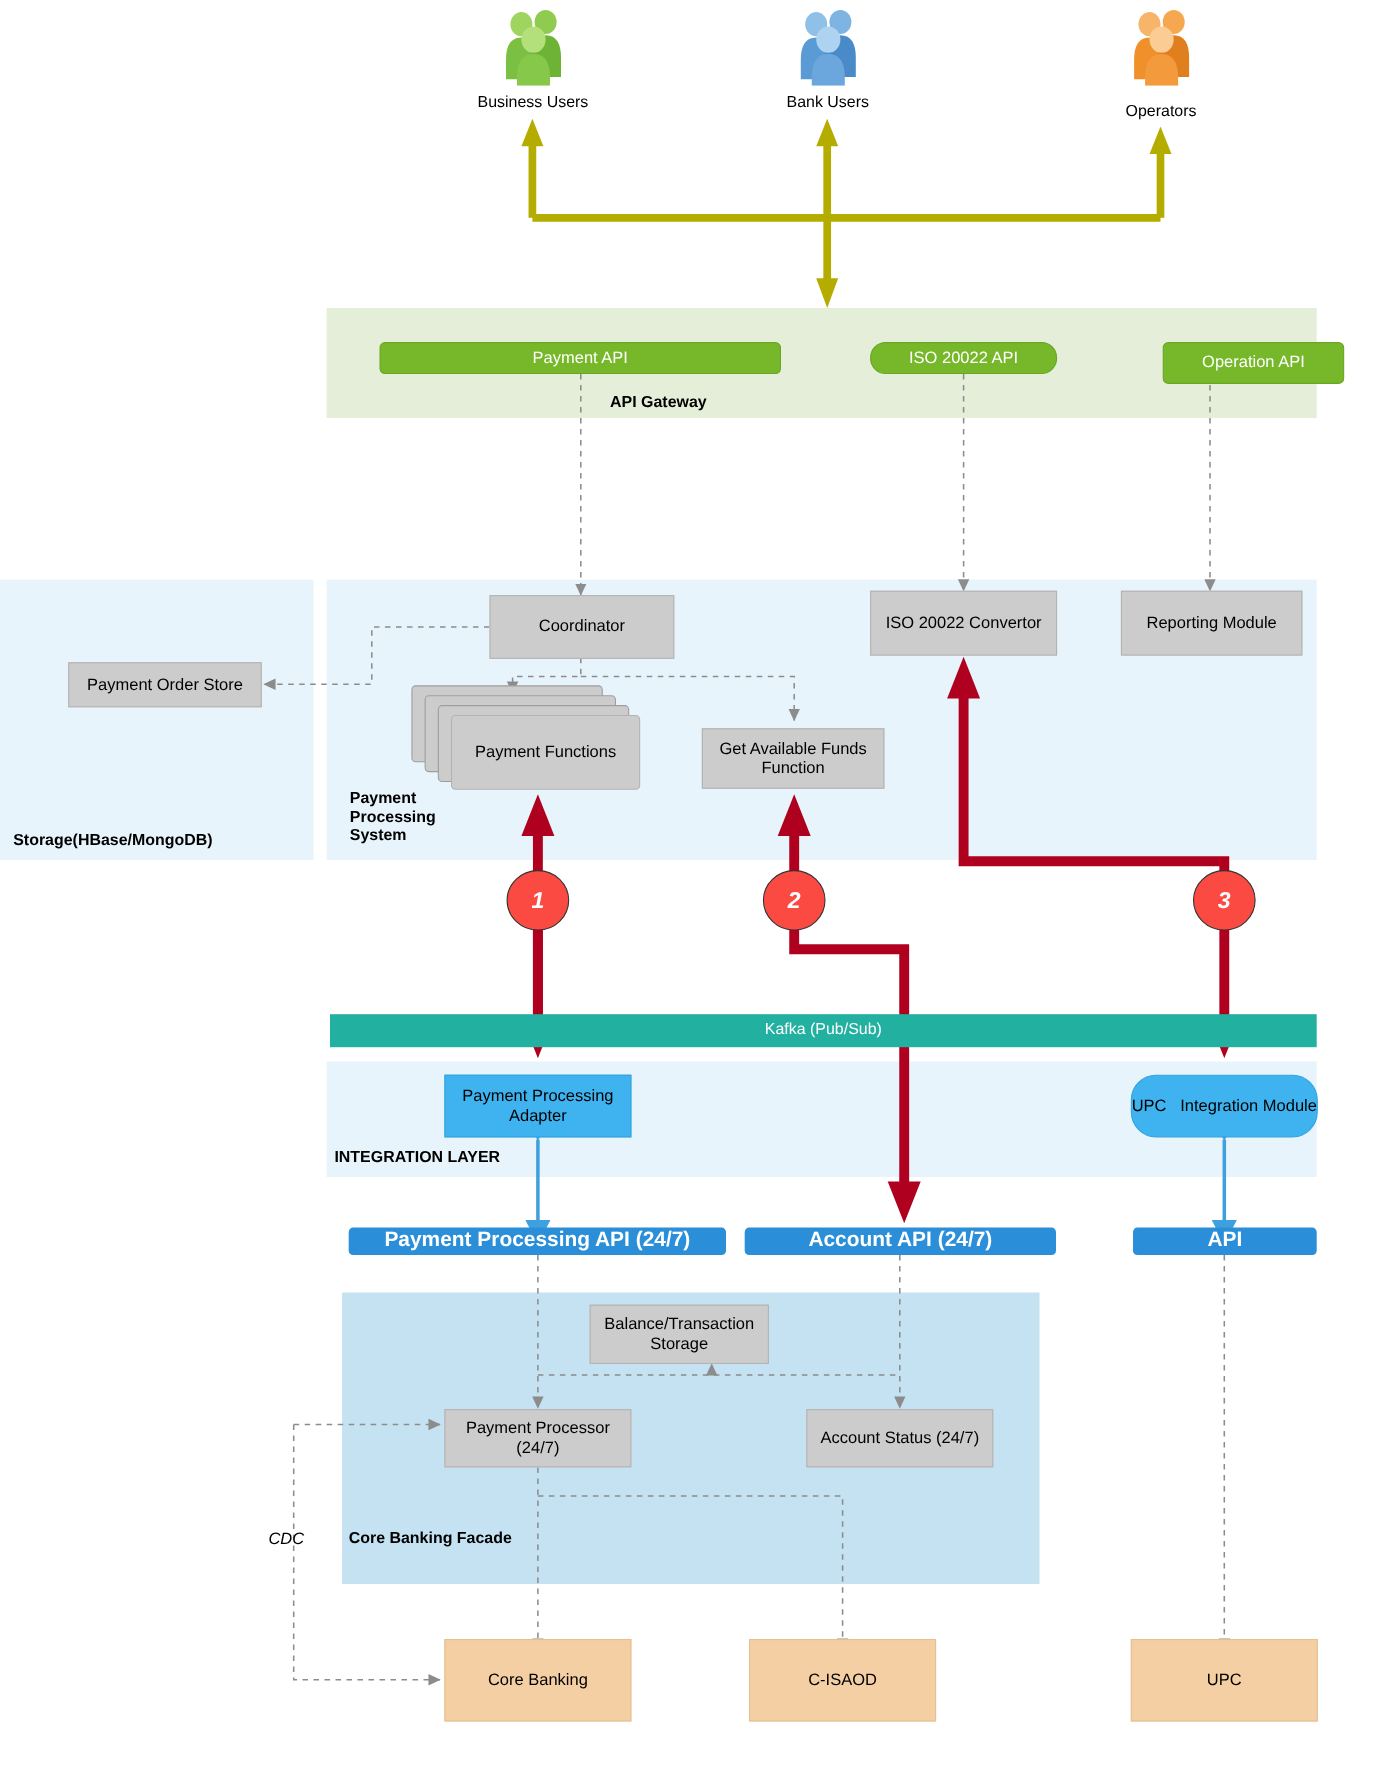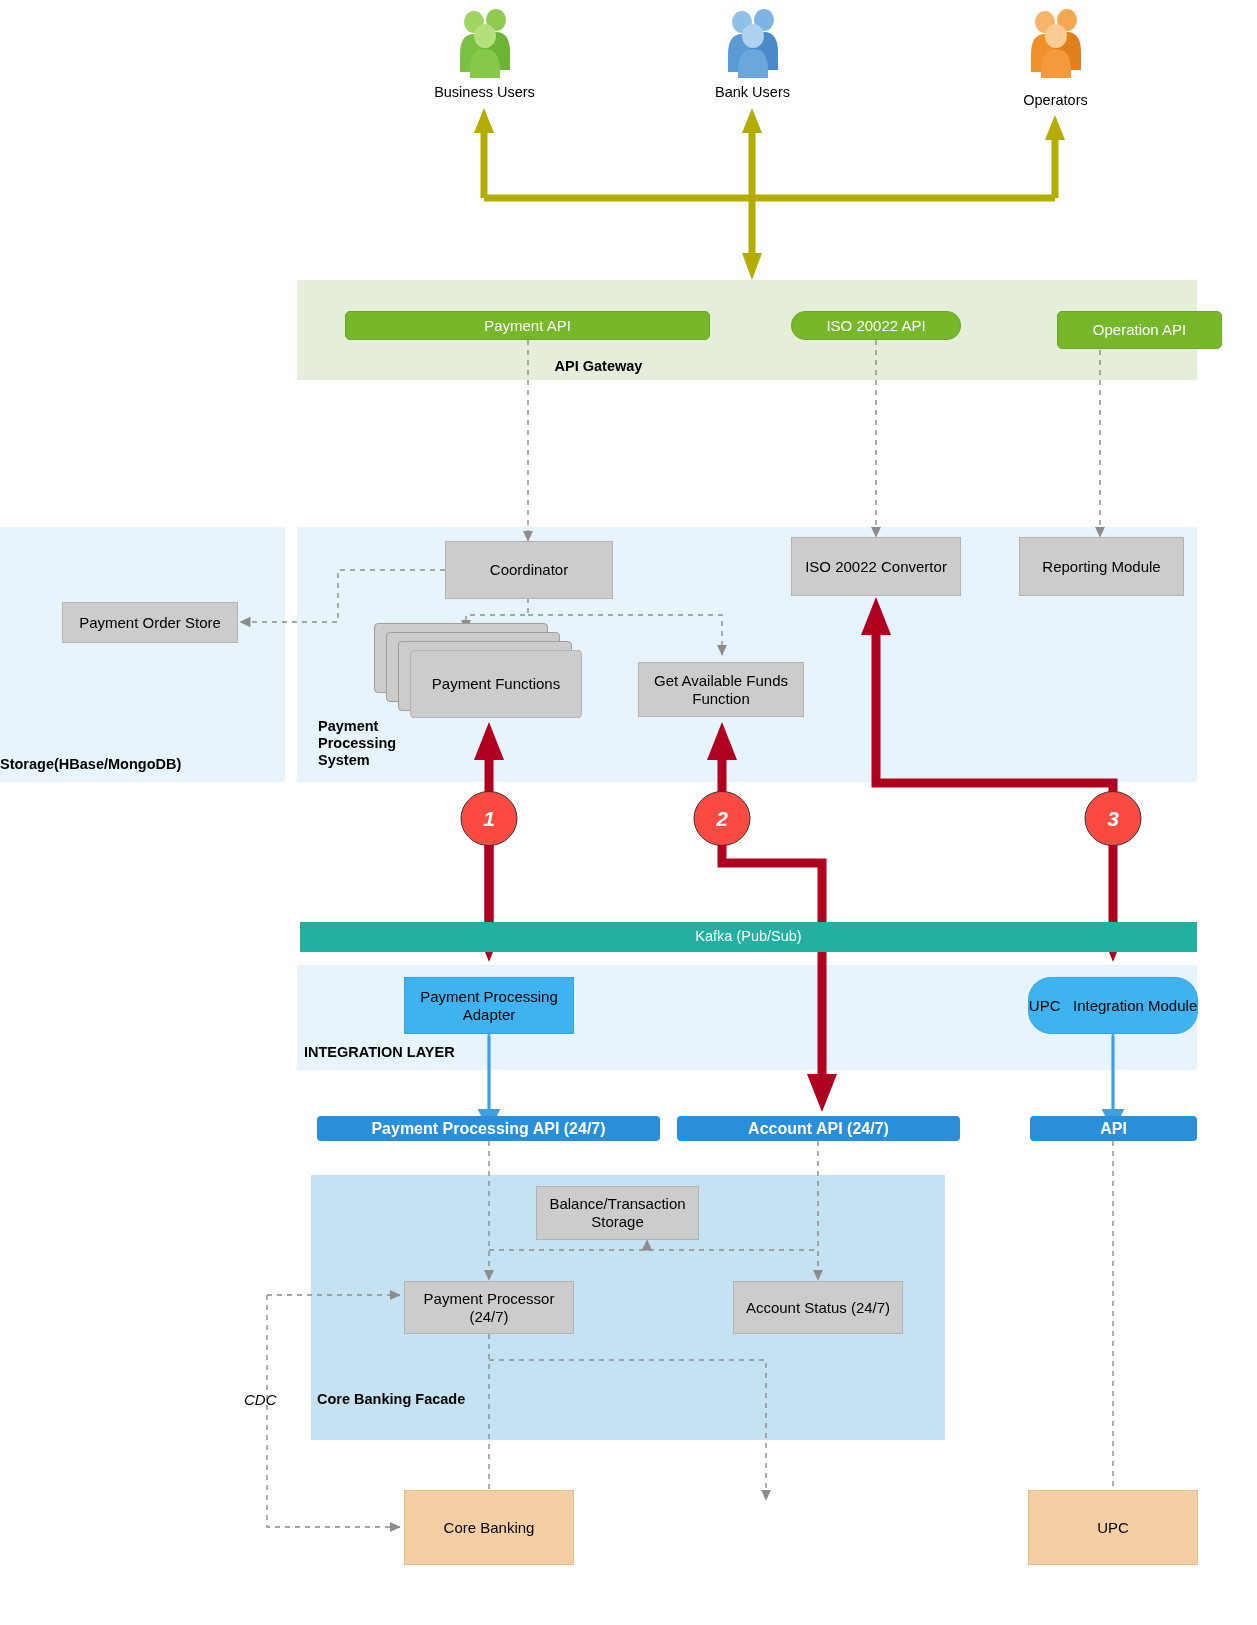--- a/index.html
+++ b/index.html
@@ -9,42 +9,42 @@
 
   .band{position:absolute;}
   .band-label{position:absolute;font-weight:bold;font-size:14.5px;color:#000;line-height:1.18;}
 
   .node{position:absolute;box-sizing:border-box;display:flex;align-items:center;
         justify-content:center;text-align:center;line-height:1.2;}
 
   .grey{background:#cccccc;border:1px solid #b3b3b3;color:#000;font-size:15px;}
   .greenbtn{background:#76b82a;border:1px solid #6aa626;border-radius:5px;color:#fff;font-size:15px;}
   .bluebox{background:#3fb3ef;border:1px solid #35a3dc;color:#000;font-size:15px;}
-  .bluebar{background:#2a8fd8;border-radius:4px;color:#fff;font-weight:bold;font-size:16px;}
+  .bluebar{background:#2a8fd8;border-radius:4px;color:#fff;font-weight:bold;font-size:19px;}
   .orange{background:#f4cfa4;border:1px solid #e6bf91;color:#000;font-size:15px;}
   .kafka{background:#22b0a0;color:#fff;font-size:14.5px;}
 
   .stackwrap{position:absolute;}
   .stackwrap .sh{position:absolute;background:#cccccc;border:1px solid #9e9e9e;border-radius:4px;}
 
   .user{position:absolute;text-align:center;}
   .user .cap{font-size:14.5px;color:#000;margin-top:2px;}
 
   .cdc{position:absolute;font-style:italic;font-size:15px;color:#000;}
 </style>
 </head>
 <body>
 
 <div id="stage">
 
   <div class="band" style="left:297px;top:280px;width:900px;height:100px;background:#e5eed8;"></div>
   <div class="band-label" style="left:0px;top:358px;width:1197px;text-align:center;">API Gateway</div>
 
   <div class="band" style="left:0px;top:527px;width:285px;height:255px;background:#e8f4fb;"></div>
-  <div class="band-label" style="left:0;top:756px;">Storage(HBase/MongoDB)</div>
+  <div class="band-label" style="left:12px;top:756px;">Storage(HBase/MongoDB)</div>
 
   <div class="band" style="left:297px;top:527px;width:900px;height:255px;background:#e8f4fb;"></div>
   <div class="band-label" style="left:318px;top:718px;">
     <div>Payment</div>
     <div>Processing</div>
     <div>System</div>
   </div>
 
   <div class="band" style="left:297px;top:965px;width:900px;height:105px;background:#e8f4fb;"></div>
   <div class="band-label" style="left:304px;top:1044px;">INTEGRATION LAYER</div>
@@ -220,15 +220,16 @@
   <div class="node bluebar" style="left:677px;top:1116px;width:283px;height:25px;">Account API (24/7)</div>
   <div class="node bluebar" style="left:1030px;top:1116px;width:167px;height:25px;">API</div>
 
   <div class="node grey" style="left:536px;top:1186px;width:163px;height:54px;padding:0 6px;">Balance/Transaction Storage</div>
   <div class="node grey" style="left:404px;top:1281px;width:170px;height:53px;padding:0 6px;">Payment Processor (24/7)</div>
   <div class="node grey" style="left:733px;top:1281px;width:170px;height:53px;padding:0 6px;">Account Status (24/7)</div>
 
   <div class="cdc" style="left:244px;top:1391px;">CDC</div>
 
   <div class="node orange" style="left:404px;top:1490px;width:170px;height:75px;">Core Banking</div>
+  <div class="node orange" style="left:681px;top:1490px;width:170px;height:75px;">C-ISAOD</div>
   <div class="node orange" style="left:1028px;top:1490px;width:170px;height:75px;">UPC</div>
 
 </div>
 
 </body></html>

